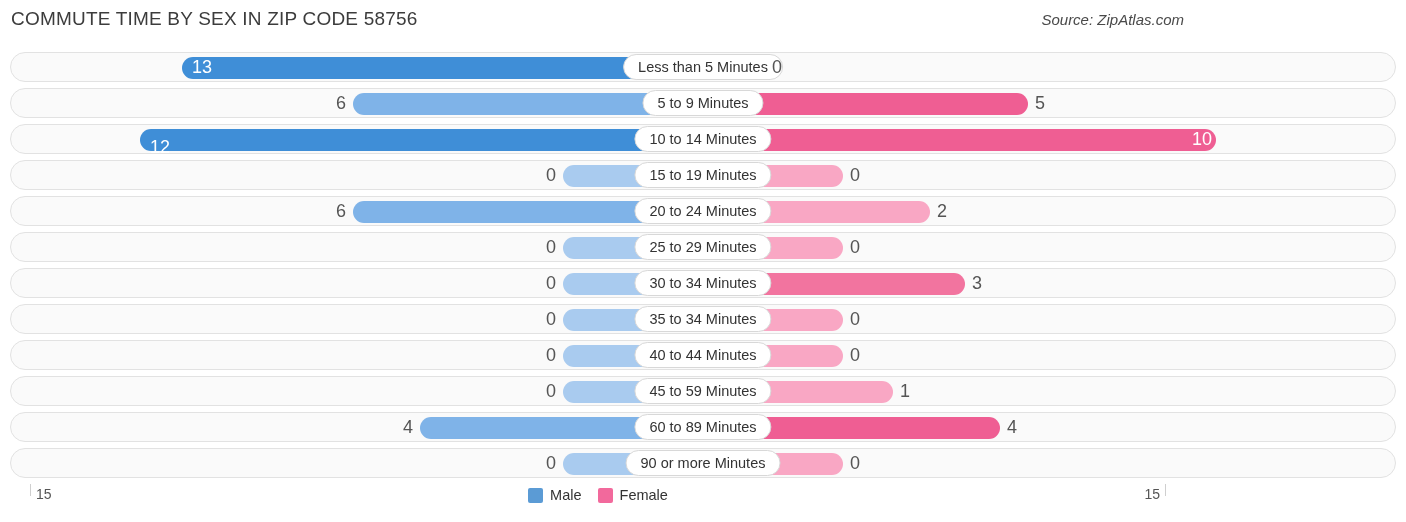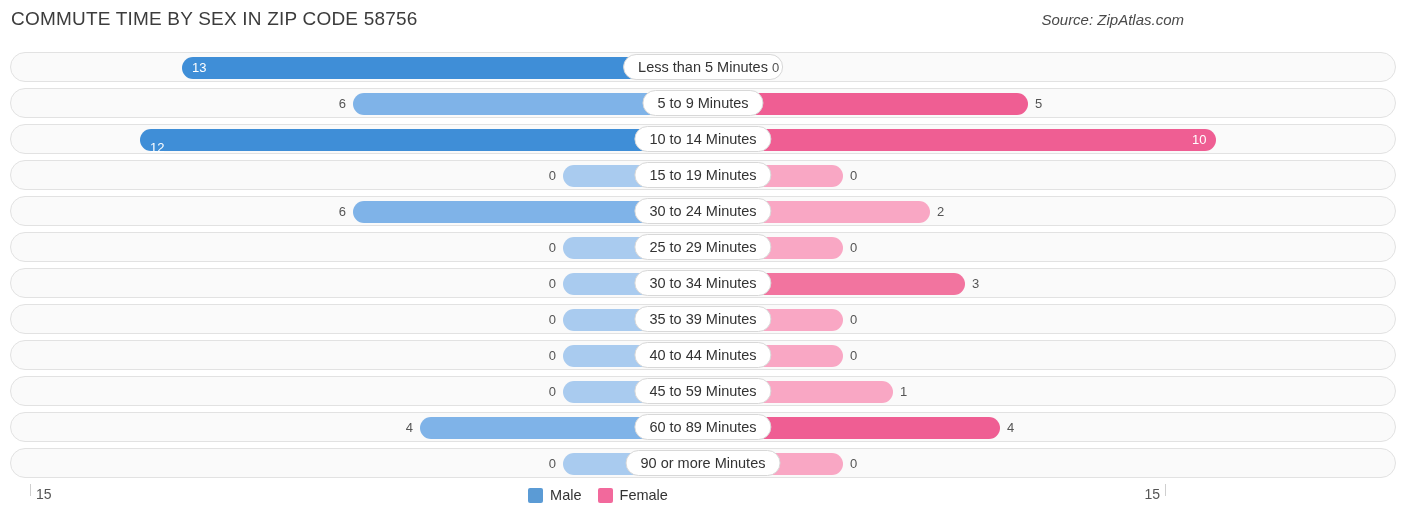--- a/index.html
+++ b/index.html
@@ -75,21 +75,21 @@
   .bar-male {
     right: 50%;
   }
   .bar-female {
     left: 50%;
   }
   .val {
     position: absolute;
     top: 50%;
     transform: translateY(-50%);
-    font-size: 13px;
+    font-size: 18px;
     white-space: nowrap;
     z-index: 6;
   }
   .val-in { color: #ffffff; }
   .val-out { color: #555; }
 
   .axis {
     position: absolute;
     left: 0; right: 0;
     top: 484px;
@@ -173,21 +173,21 @@
           <div class="val val-out" style="left: calc(50% + 147px);">0</div>
           <div class="center-label">15 to 19 Minutes</div>
         </div>
       </div>
       <div class="row">
         <div class="row-inner">
           <div class="bar bar-male" style="width: 350px; background: rgb(127, 179, 232);"></div>
           <div class="val val-out" style="right: calc(50% + 357px);">6</div>
           <div class="bar bar-female" style="width: 227px; background: rgb(249, 167, 196);"></div>
           <div class="val val-out" style="left: calc(50% + 234px);">2</div>
-          <div class="center-label">30 to 24 Minutes</div>
+          <div class="center-label">20 to 24 Minutes</div>
         </div>
       </div>
       <div class="row">
         <div class="row-inner">
           <div class="bar bar-male" style="width: 140px; background: rgb(169, 203, 239);"></div>
           <div class="val val-out" style="right: calc(50% + 147px);">0</div>
           <div class="bar bar-female" style="width: 140px; background: rgb(249, 167, 196);"></div>
           <div class="val val-out" style="left: calc(50% + 147px);">0</div>
           <div class="center-label">25 to 29 Minutes</div>
         </div>
@@ -200,21 +200,21 @@
           <div class="val val-out" style="left: calc(50% + 269px);">3</div>
           <div class="center-label">30 to 34 Minutes</div>
         </div>
       </div>
       <div class="row">
         <div class="row-inner">
           <div class="bar bar-male" style="width: 140px; background: rgb(169, 203, 239);"></div>
           <div class="val val-out" style="right: calc(50% + 147px);">0</div>
           <div class="bar bar-female" style="width: 140px; background: rgb(249, 167, 196);"></div>
           <div class="val val-out" style="left: calc(50% + 147px);">0</div>
-          <div class="center-label">35 to 39 Minutes</div>
+          <div class="center-label">35 to 34 Minutes</div>
         </div>
       </div>
       <div class="row">
         <div class="row-inner">
           <div class="bar bar-male" style="width: 140px; background: rgb(169, 203, 239);"></div>
           <div class="val val-out" style="right: calc(50% + 147px);">0</div>
           <div class="bar bar-female" style="width: 140px; background: rgb(249, 167, 196);"></div>
           <div class="val val-out" style="left: calc(50% + 147px);">0</div>
           <div class="center-label">40 to 44 Minutes</div>
         </div>

